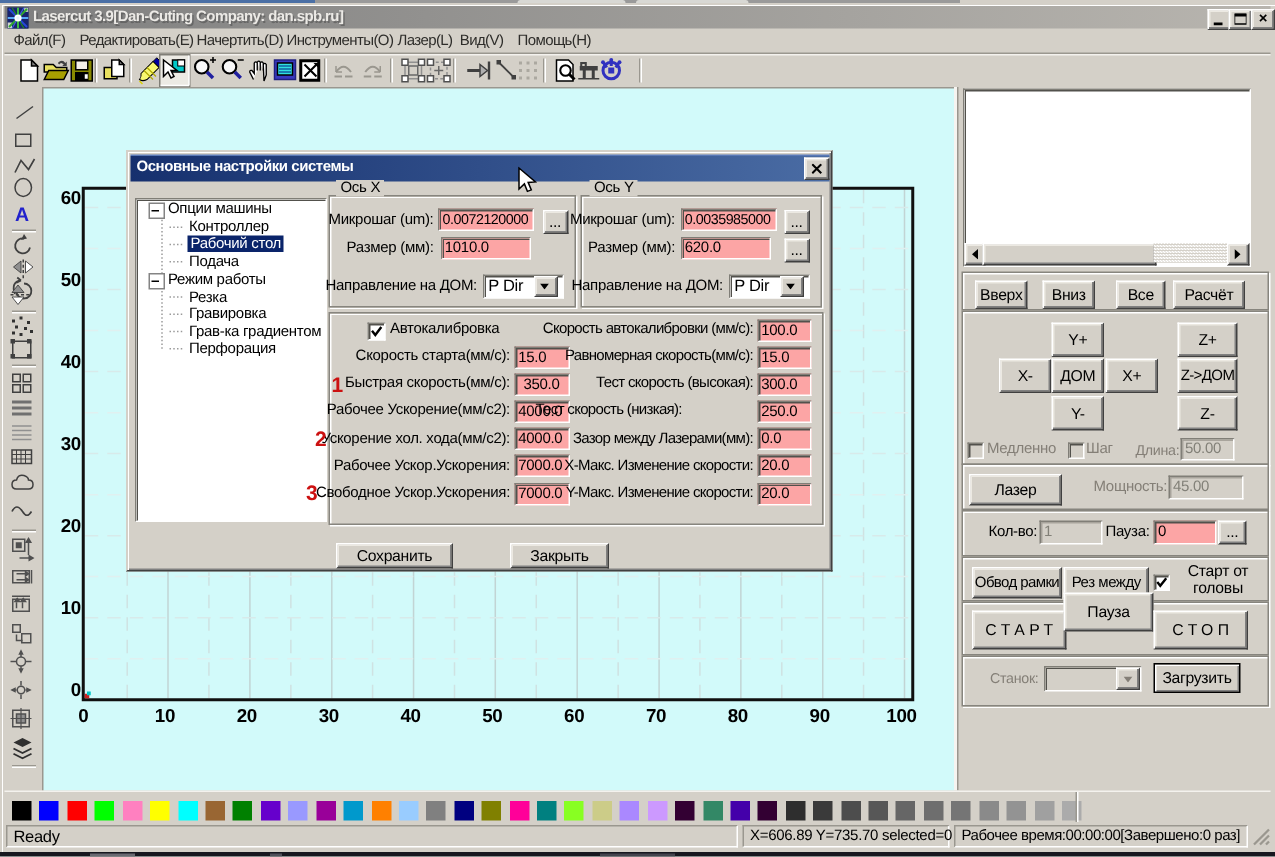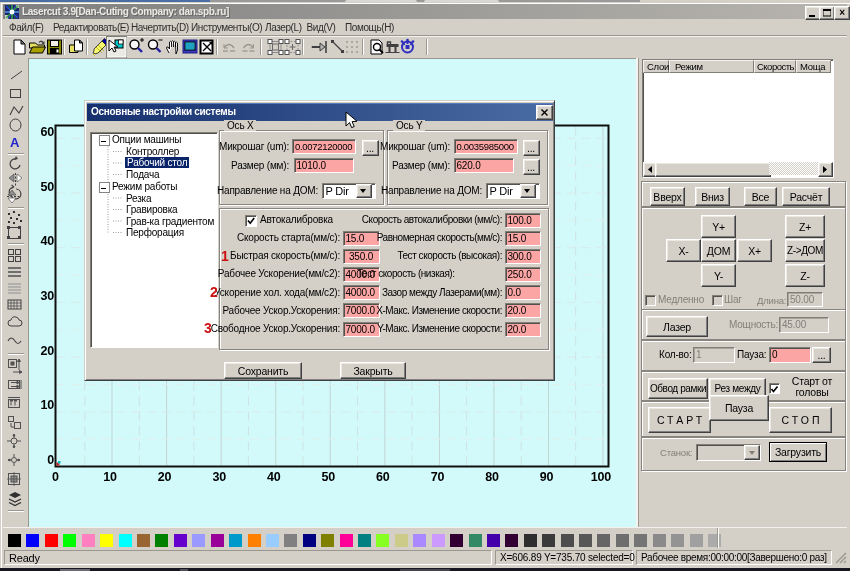--- a/index.html
+++ b/index.html
@@ -458,26 +458,20 @@
         <text x="25" y="131.5" text-anchor="end">50</text>
         <text x="25" y="76.8" text-anchor="end">60</text>
 </g>
 <rect x="27.5" y="403.5" width="3" height="3" fill="#cc2222"></rect>
 <rect x="29" y="402" width="2.5" height="2.5" fill="#00c8c8"></rect>
 </svg></div>
 
 <div class="abs" id="rpanel" style="left:636px;top:58px;width:211px;height:469px;background:#D4D0C8;border-left:2px solid;border-left-color:#f6f4f0;font-size:10.5px;letter-spacing:-0.2px;box-shadow:inset 1px 0 0 #9a978f;">
 
 <div class="abs sunken" style="left:4px;top:1px;width:190px;height:117px;background:#fff;">
- <div class="abs" style="left:0;top:0;width:188px;height:13px;display:flex;">
-  <div class="hcell" style="width:26px;">Слои</div>
-  <div class="hcell" style="width:85px;padding-left:5px;">Режим</div>
-  <div class="hcell" style="width:42px;padding-left:2px;letter-spacing:-0.5px;">Скорость</div>
-  <div class="hcell" style="width:35px;">Моща</div>
- </div>
  <div class="abs" style="left:0;top:102px;width:188px;height:13px;background:#D4D0C8;">
   <div class="btn abs" style="left:0;top:0;width:12px;height:13px;">
           <svg width="5" height="7">
             <path d="M4 0 L0 3.5 L4 7z" fill="#000"></path>
           </svg>
         </div>
   <div class="raised abs" style="left:12px;top:0;width:114px;height:13px;"></div>
   <div class="abs" style="left:126px;top:0;width:49px;height:13px;background:repeating-conic-gradient(#fff 0 25%,#d4d0c8 0 50%) 0 0/2px 2px;"></div>
   <div class="btn abs" style="left:175px;top:0;width:13px;height:13px;">
           <svg width="5" height="7">

